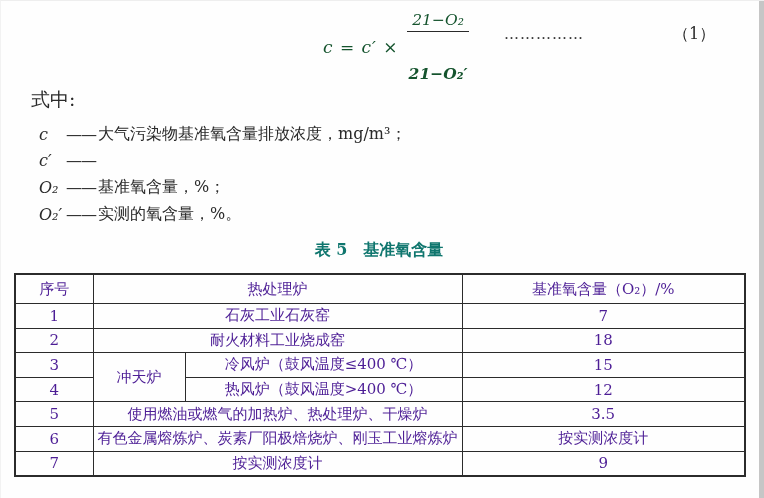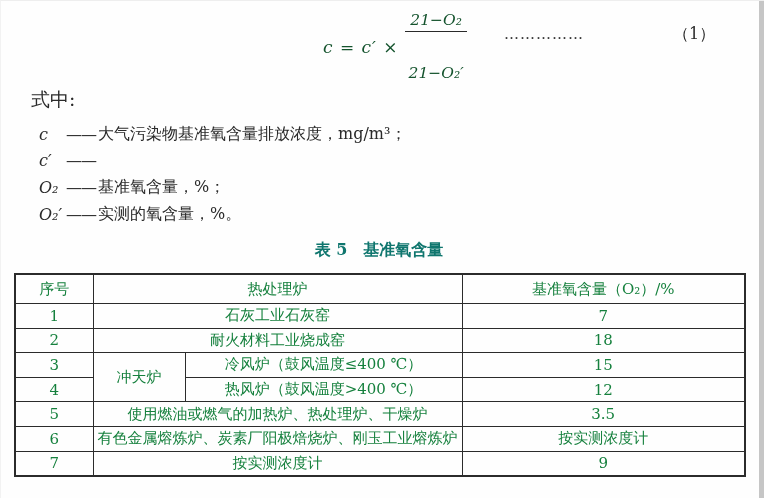--- a/index.html
+++ b/index.html
@@ -27,42 +27,42 @@
   
   .eq-main {
     position: absolute; left: 322px; top: 10px;
     display: flex; align-items: center;
     font-style: italic; font-size: 17px; color: #14532d;
   }
   .eq-lhs { letter-spacing: 1px; }
   .frac { display: inline-flex; flex-direction: column; align-items: center;
           margin-left: 5px; font-size: 15.5px; line-height: 1.25; gap: 31px; }
   .frac .num { padding: 0 5px 1px 5px; border-bottom: 1.4px solid #2a2a2a; }
-  .frac .den { padding: 1px 5px 0 5px; }
+  .frac .den { padding: 1px 5px 0 5px; font-weight: bold; }
   .eq-dots { position: absolute; left: 503px; top: 24px;
              font-size: 15px; letter-spacing: 1px; color: #3a3a3a; font-style: normal; }
   .eq-number { position: absolute; left: 672px; top: 23px; font-size: 16px; color: #2a2a2a; }
 
   
   .where { position: absolute; left: 30px; top: 86px; font-size: 19px; }
   .defs  { position: absolute; left: 38px; top: 120px; }
   .def-line { height: 26.6px; display: flex; align-items: center; font-size: 16px; }
   .def-line .term { display: inline-block; min-width: 27px;
                     font-style: italic; font-size: 16px; }
   .def-line .dash { letter-spacing: -1px; margin-right: 2px; white-space: nowrap; }
   .def-line .desc { white-space: nowrap; }
 
   
   .tbl-title { position: absolute; left: 13px; top: 239px; width: 730px;
                text-align: center; font-weight: bold; font-size: 16px; color: #0f766e; }
   table.t5 {
     position: absolute; left: 13px; top: 272px;
     width: 730px; border-collapse: collapse; table-layout: fixed;
     border: 2px solid #2b2b2b;
-    font-size: 15px; color: #15803d;
+    font-size: 15px; color: #4c1d95;
   }
   table.t5 th, table.t5 td {
     border: 1px solid #2b2b2b;
     text-align: center; vertical-align: middle;
     padding: 0 4px; font-weight: normal;
     overflow: hidden; white-space: nowrap;
   }
   table.t5 th { height: 28px; }
   table.t5 td { height: 23.6px; }
 </style>

